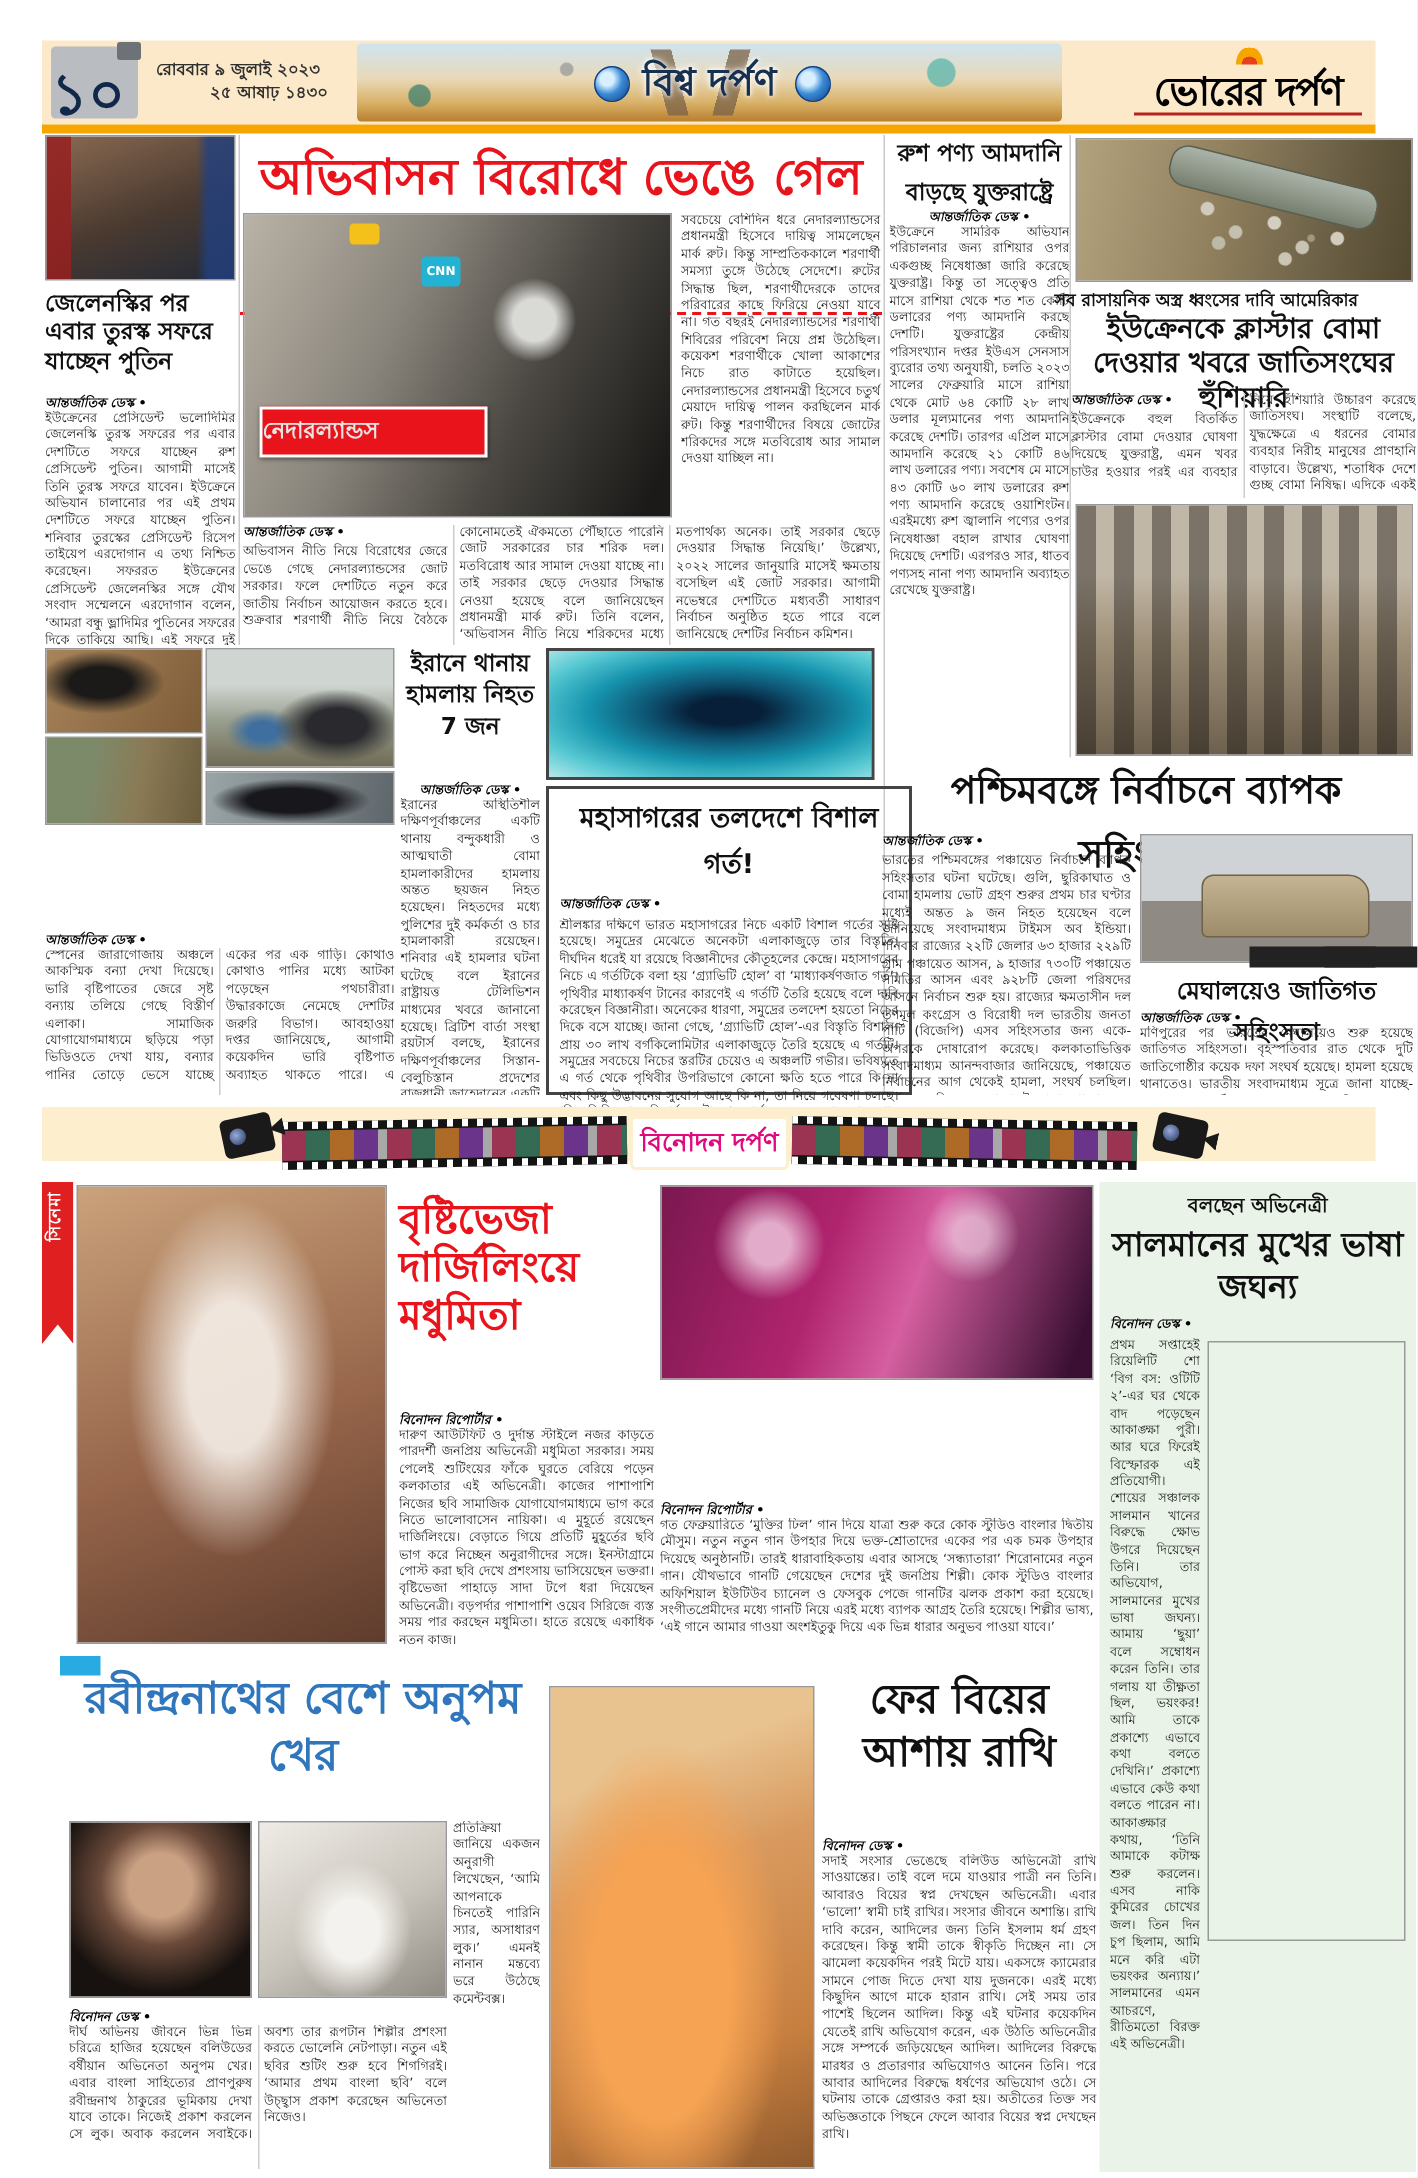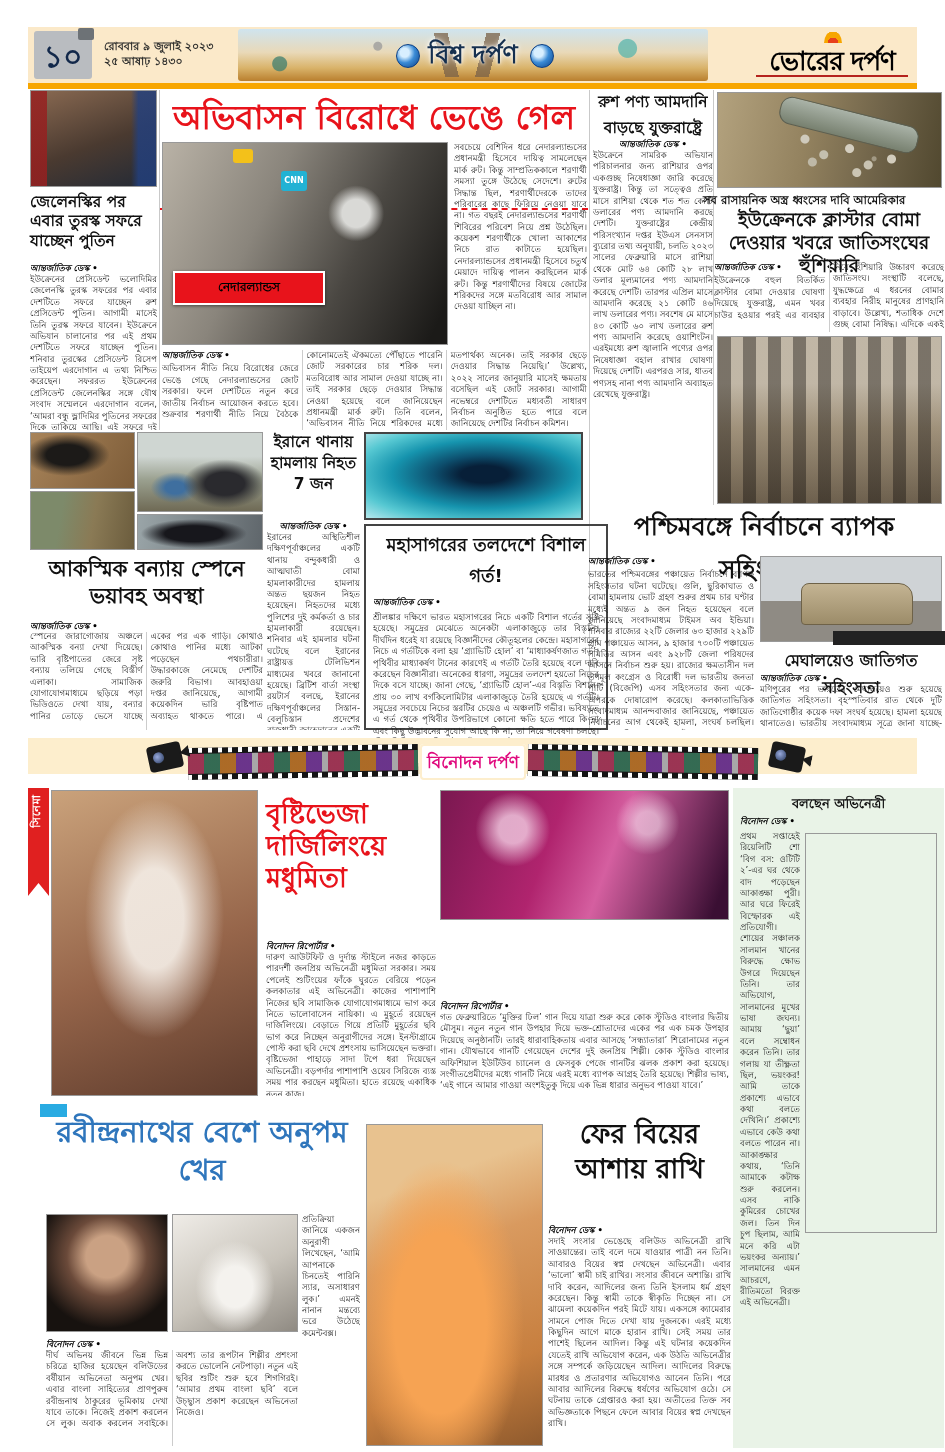--- a/index.html
+++ b/index.html
@@ -11,21 +11,21 @@
   .hl{font-weight:bold;color:#101010;text-align:center;}
   .photo{background-size:cover;border:1px solid #999;box-sizing:border-box;}
   .cols2{column-count:2;column-gap:8px;column-rule:1px solid #ccc;}
   .cols3{column-count:3;column-gap:8px;column-rule:1px solid #ccc;}
 
   
   #header-band{left:28px;top:27px;width:889px;height:56px;background:#fbe9c9;}
   #orange-bar{left:28px;top:83px;width:889px;height:6px;background:#f7a600;}
   #pagenum-tab{left:34px;top:31px;width:58px;height:48px;background:#b9bcc0;border-radius:3px;}
   #pagenum-fold{left:78px;top:28px;width:16px;height:12px;background:#6d7276;border-radius:2px;}
-  #pagenum{left:34px;top:33px;width:58px;text-align:center;font-size:30px;font-weight:bold;color:#12284a;}
+  #pagenum{left:34px;top:33px;width:58px;text-align:left;font-size:38px;font-weight:bold;color:#12284a;}
   .date-line{left:104px;width:160px;font-size:11px;color:#30302e;font-weight:bold;}
   #travel-banner{left:238px;top:29px;width:470px;height:52px;border-radius:3px;
     background:linear-gradient(180deg,#cfe4ef 0%,#e9d9b8 45%,#d9b36a 75%,#b97f2e 100%);}
   #travel-shapes{left:250px;top:33px;width:446px;height:44px;opacity:.75;
     background:
       radial-gradient(circle at 8% 70%,#3f7f6f 0 7px,transparent 8px),
       linear-gradient(75deg,transparent 44%,#7a6248 44% 47%,transparent 47%),
       linear-gradient(-75deg,transparent 44%,#7a6248 44% 47%,transparent 47%),
       radial-gradient(circle at 86% 35%,#59b6ad 0 9px,transparent 10px),
       radial-gradient(circle at 30% 30%,#9a9a9a 0 4px,transparent 5px);}
@@ -49,21 +49,21 @@
   #putin-body{left:30px;top:274px;width:127px;height:156px;}
   #leftcol-rule{left:159px;top:90px;width:1px;height:340px;background:#c9c9c9;}
 
   #press-photo{left:162px;top:142px;width:286px;height:203px;
     background:radial-gradient(circle at 68% 35%,#d9d9d6 0 6%,transparent 12%),
                linear-gradient(115deg,#b9b2a6,#8a857c 35%,#4a4742 65%,#1b1a18 95%);}
   #cnn-mic{left:118px;top:28px;width:26px;height:20px;background:#22b2d4;border-radius:3px;
     color:#fff;font-size:8px;font-weight:bold;text-align:center;line-height:20px;}
   #yellow-mic{left:70px;top:6px;width:20px;height:14px;background:#f3c11a;border-radius:3px;}
   #nl-tag{left:10px;top:128px;width:148px;height:30px;background:#e8131b;border:2px solid #fff;
-    box-shadow:0 1px 3px rgba(0,0,0,.5);color:#000000;font-size:12px;font-weight:bold;text-align:center;line-height:28px;}
+    box-shadow:0 1px 3px rgba(0,0,0,.5);color:#e5e5e5;font-size:15px;font-weight:bold;line-height:28px;}
   #press-side-text{left:454px;top:142px;width:133px;height:203px;}
   #press-below-text{left:162px;top:350px;width:425px;height:80px;}
 
   #russia-col-rule{left:589px;top:90px;width:1px;height:640px;background:#c9c9c9;}
   #russia-headline{left:593px;top:90px;width:120px;font-size:15.5px;}
   #russia-byline{left:593px;top:138px;width:120px;text-align:center;}
   #russia-body{left:593px;top:150px;width:120px;height:370px;}
   #farright-rule{left:713px;top:90px;width:1px;height:415px;background:#c9c9c9;}
 
   #cluster-photo{left:717px;top:92px;width:225px;height:96px;
@@ -194,21 +194,21 @@
 <body>
 
 <div id="page">
 
   <div class="abs" id="header-band"></div>
   <div class="abs" id="orange-bar"></div>
   <div class="abs" id="pagenum-tab"></div>
   <div class="abs" id="pagenum-fold"></div>
   <div class="abs" id="pagenum">১০</div>
   <div class="abs date-line" style="top:38px;">রোববার ৯ জুলাই ২০২৩</div>
-  <div class="abs date-line" style="top:53px;">২৫ আষাঢ় ১৪৩০</div>
+  <div class="abs date-line" style="top:53px;margin-left:36px;">২৫ আষাঢ় ১৪৩০</div>
   <div class="abs" id="travel-banner">
     <div class="abs" id="travel-shapes" style="left:6px;top:4px;"></div>
     <div class="abs globe" style="left:158px;top:15px;"></div>
     <div class="abs globe" style="left:292px;top:15px;"></div>
     <div class="abs" id="world-title">বিশ্ব দর্পণ</div>
   </div>
   <div class="abs" id="masthead-box">
     <div class="abs" id="masthead-sun"></div>
     <div class="abs" id="masthead-text">ভোরের দর্পণ</div>
     <div class="abs" id="masthead-rule"></div>
@@ -250,21 +250,20 @@
     <span>ইউক্রেনকে বহুল বিতর্কিত ক্লাস্টার বোমা দেওয়ার ঘোষণা দিয়েছে যুক্তরাষ্ট্র, এমন খবর চাউর হওয়ার পরই এর ব্যবহার নিয়ে হুঁশিয়ারি উচ্চারণ করেছে জাতিসংঘ। সংস্থাটি বলেছে, যুদ্ধক্ষেত্রে এ ধরনের বোমার ব্যবহার নিরীহ মানুষের প্রাণহানি বাড়াবে। উল্লেখ্য, শতাধিক দেশে গুচ্ছ বোমা নিষিদ্ধ। এদিকে একই দিনে সব রাসায়নিক অস্ত্র ধ্বংসের দাবি করেছে আমেরিকা।</span>
   </div>
   <div class="abs photo" id="voting-photo"></div>
 
   <div class="abs" id="spain-collage">
     <div class="spain-cell" id="spain-c1"></div>
     <div class="spain-cell" id="spain-c2"></div>
     <div class="spain-cell" id="spain-c3"></div>
     <div class="spain-cell" id="spain-c4"></div>
   </div>
-  <div class="abs hl" id="spain-headline">আকস্মিক বন্যায় স্পেনে ভয়াবহ অবস্থা</div>
   <span class="abs byline" id="spain-byline">আন্তর্জাতিক ডেস্ক •</span>
   <div class="abs body-text cols2" id="spain-body">স্পেনের জারাগোজায় অঞ্চলে আকস্মিক বন্যা দেখা দিয়েছে। ভারি বৃষ্টিপাতের জেরে সৃষ্ট বন্যায় তলিয়ে গেছে বিস্তীর্ণ এলাকা। সামাজিক যোগাযোগমাধ্যমে ছড়িয়ে পড়া ভিডিওতে দেখা যায়, বন্যার পানির তোড়ে ভেসে যাচ্ছে একের পর এক গাড়ি। কোথাও কোথাও পানির মধ্যে আটকা পড়েছেন পথচারীরা। উদ্ধারকাজে নেমেছে দেশটির জরুরি বিভাগ। আবহাওয়া দপ্তর জানিয়েছে, আগামী কয়েকদিন ভারি বৃষ্টিপাত অব্যাহত থাকতে পারে। এ কারণে শিশুরিক্ষাসহ নানা সতর্কতা জারি করা হয়েছে।</div>
 
   <div class="abs hl" id="iran-headline">ইরানে থানায় হামলায় নিহত 7 জন</div>
   <span class="abs byline" id="iran-byline">আন্তর্জাতিক ডেস্ক •</span>
   <div class="abs body-text" id="iran-body">ইরানের অস্থিতিশীল দক্ষিণপূর্বাঞ্চলের একটি থানায় বন্দুকধারী ও আত্মঘাতী বোমা হামলাকারীদের হামলায় অন্তত ছয়জন নিহত হয়েছেন। নিহতদের মধ্যে পুলিশের দুই কর্মকর্তা ও চার হামলাকারী রয়েছেন। শনিবার এই হামলার ঘটনা ঘটেছে বলে ইরানের রাষ্ট্রায়ত্ত টেলিভিশন মাধ্যমের খবরে জানানো হয়েছে। ব্রিটিশ বার্তা সংস্থা রয়টার্স বলছে, ইরানের দক্ষিণপূর্বাঞ্চলের সিস্তান-বেলুচিস্তান প্রদেশের রাজধানী জাহেদানের একটি থানা আক্রান্ত হয়েছে। গত বছরের সেপ্টেম্বরে ইরানের নৈতিকতা পুলিশের হেফাজতে কুর্দি তরুণী মাহসা আমিনীর মৃত্যুর পর থেকে দেশটির দক্ষিণের এ প্রদেশে ব্যাপক বিক্ষোভ-প্রতিবাদ হয়েছে।</div>
 
   <div class="abs photo" id="ocean-photo"></div>
   <div class="abs" id="ocean-box">
     <div id="ocean-headline">মহাসাগরের তলদেশে বিশাল গর্ত!</div>
@@ -309,20 +308,21 @@
   <div class="abs" id="madhu-headline">বৃষ্টিভেজা দার্জিলিংয়ে মধুমিতা</div>
   <span class="abs byline" id="madhu-byline">বিনোদন রিপোর্টার •</span>
   <div class="abs body-text" id="madhu-body">দারুণ আউটফিট ও দুর্দান্ত স্টাইলে নজর কাড়তে পারদর্শী জনপ্রিয় অভিনেত্রী মধুমিতা সরকার। সময় পেলেই শুটিংয়ের ফাঁকে ঘুরতে বেরিয়ে পড়েন কলকাতার এই অভিনেত্রী। কাজের পাশাপাশি নিজের ছবি সামাজিক যোগাযোগমাধ্যমে ভাগ করে নিতে ভালোবাসেন নায়িকা। এ মুহূর্তে রয়েছেন দার্জিলিংয়ে। বেড়াতে গিয়ে প্রতিটি মুহূর্তের ছবি ভাগ করে নিচ্ছেন অনুরাগীদের সঙ্গে। ইনস্টাগ্রামে পোস্ট করা ছবি দেখে প্রশংসায় ভাসিয়েছেন ভক্তরা। বৃষ্টিভেজা পাহাড়ে সাদা টপে ধরা দিয়েছেন অভিনেত্রী। বড়পর্দার পাশাপাশি ওয়েব সিরিজে ব্যস্ত সময় পার করছেন মধুমিতা। হাতে রয়েছে একাধিক নতুন কাজ।</div>
 
   <div class="abs photo" id="coke-photo"></div>
   <span class="abs byline" id="coke-byline">বিনোদন রিপোর্টার •</span>
   <div class="abs body-text" id="coke-body">গত ফেব্রুয়ারিতে ‘মুক্তির ঢিল’ গান দিয়ে যাত্রা শুরু করে কোক স্টুডিও বাংলার দ্বিতীয় মৌসুম। নতুন নতুন গান উপহার দিয়ে ভক্ত-শ্রোতাদের একের পর এক চমক উপহার দিয়েছে অনুষ্ঠানটি। তারই ধারাবাহিকতায় এবার আসছে ‘সন্ধ্যাতারা’ শিরোনামের নতুন গান। যৌথভাবে গানটি গেয়েছেন দেশের দুই জনপ্রিয় শিল্পী। কোক স্টুডিও বাংলার অফিশিয়াল ইউটিউব চ্যানেল ও ফেসবুক পেজে গানটির ঝলক প্রকাশ করা হয়েছে। সংগীতপ্রেমীদের মধ্যে গানটি নিয়ে এরই মধ্যে ব্যাপক আগ্রহ তৈরি হয়েছে। শিল্পীর ভাষ্য, ‘এই গানে আমার গাওয়া অংশইতুকু দিয়ে এক ভিন্ন ধারার অনুভব পাওয়া যাবে।’</div>
 
   <div class="abs" id="salman-panel">
     <div id="salman-kicker">বলছেন অভিনেত্রী</div>
+    <div id="salman-headline">সালমানের মুখের ভাষা জঘন্য</div>
     <span class="byline">বিনোদন ডেস্ক •</span>
     <div id="salman-photo"></div>
     <div class="body-text">প্রথম সপ্তাহেই রিয়েলিটি শো ‘বিগ বস: ওটিটি ২’-এর ঘর থেকে বাদ পড়েছেন আকাঙ্ক্ষা পুরী। আর ঘরে ফিরেই বিস্ফোরক এই প্রতিযোগী। শোয়ের সঞ্চালক সালমান খানের বিরুদ্ধে ক্ষোভ উগরে দিয়েছেন তিনি। তার অভিযোগ, সালমানের মুখের ভাষা জঘন্য। আমায় ‘ছুয়া’ বলে সম্বোধন করেন তিনি। তার গলায় যা তীক্ষ্ণতা ছিল, ভয়ংকর! আমি তাকে প্রকাশ্যে এভাবে কথা বলতে দেখিনি।’ প্রকাশ্যে এভাবে কেউ কথা বলতে পারেন না। আকাঙ্ক্ষার কথায়, ‘তিনি আমাকে কটাক্ষ শুরু করলেন। এসব নাকি কুমিরের চোখের জল। তিন দিন চুপ ছিলাম, আমি মনে করি এটা ভয়ংকর অন্যায়।’ সালমানের এমন আচরণে, রীতিমতো বিরক্ত এই অভিনেত্রী।</div>
   </div>
 
   <div class="abs" id="anupam-marker"></div>
   <div class="abs" id="anupam-headline">রবীন্দ্রনাথের বেশে অনুপম খের</div>
   <div class="abs photo" id="anupam-photo1"></div>
   <div class="abs photo" id="anupam-photo2"></div>
   <div class="abs body-text" id="anupam-side">প্রতিক্রিয়া জানিয়ে একজন অনুরাগী লিখেছেন, ‘আমি আপনাকে চিনতেই পারিনি স্যার, অসাধারণ লুক।’ এমনই নানান মন্তব্যে ভরে উঠেছে কমেন্টবক্স।</div>

